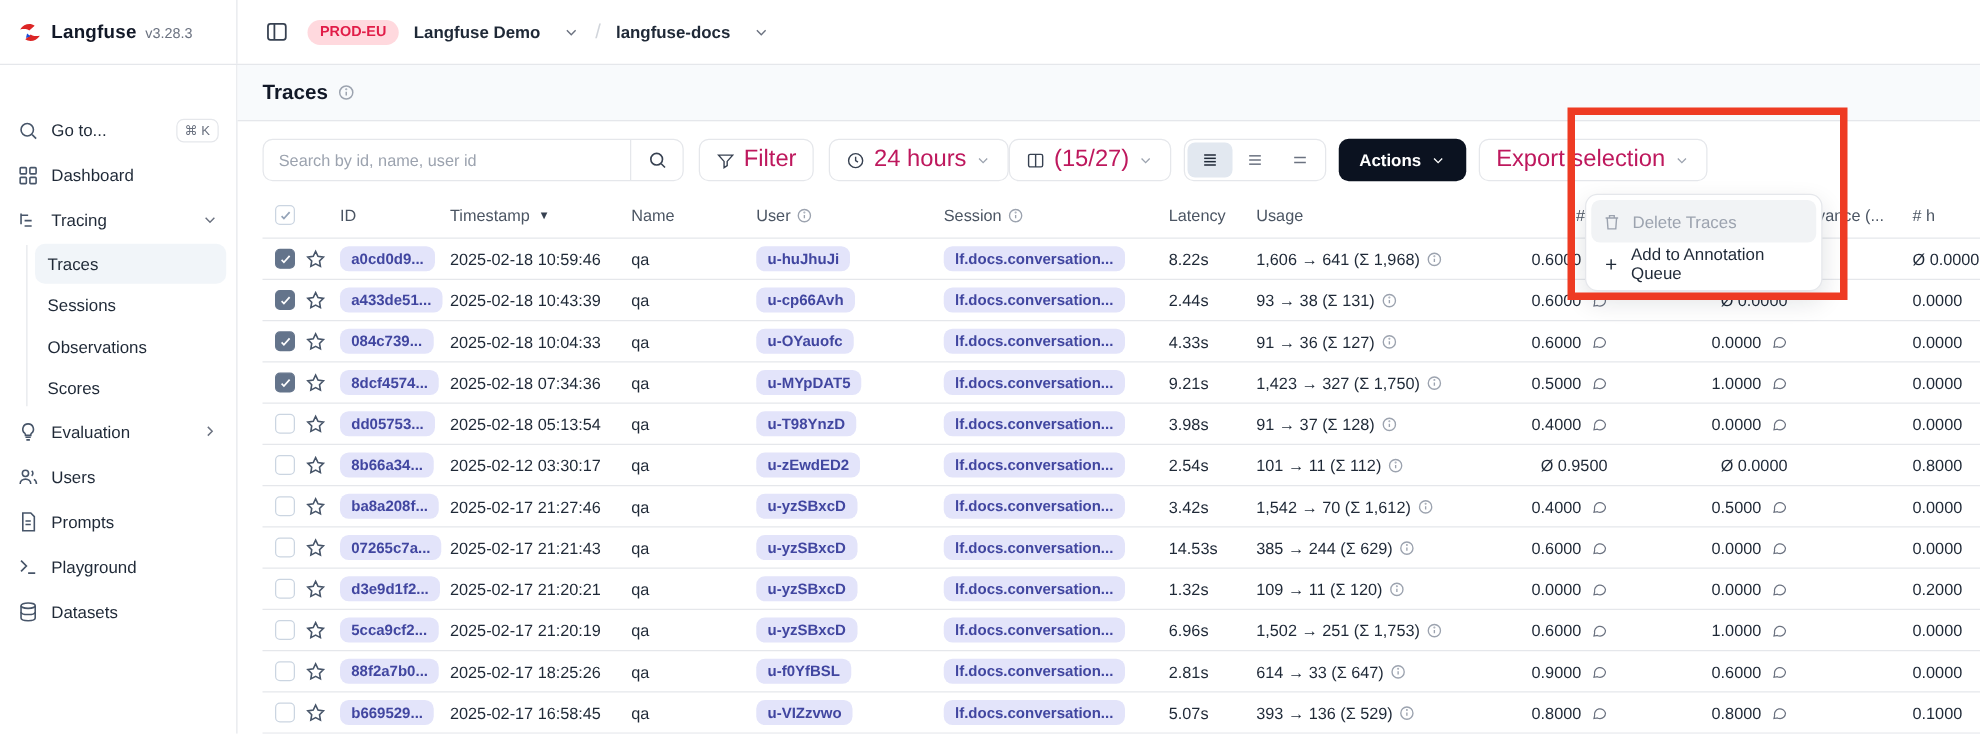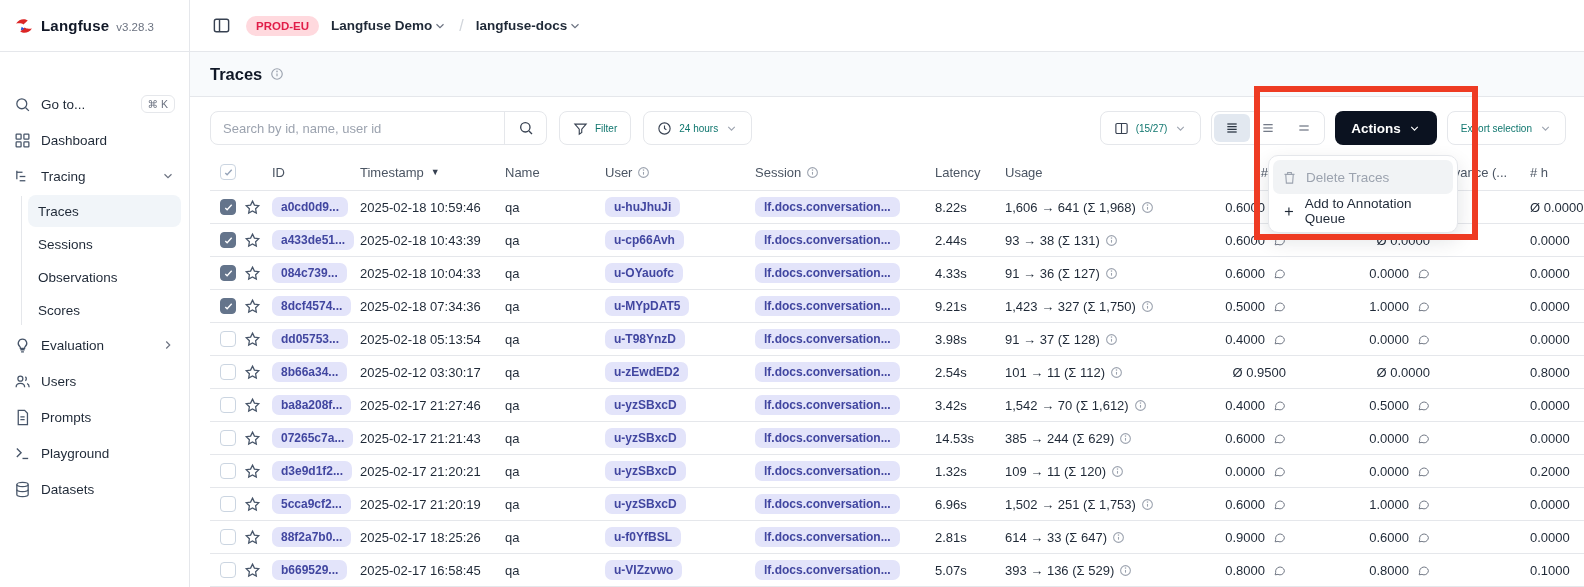--- a/index.html
+++ b/index.html
@@ -11,21 +11,21 @@
   .topbar { display:flex; height:52px; border-bottom:1px solid #e5e7eb; background:#fff; }
   .topbar-sidebar { width:190px; display:flex; align-items:center; gap:7px; padding:0 14px;
     border-right:1px solid #e5e7eb; }
   .logo-text { font-size:15px; font-weight:700; letter-spacing:.2px; }
   .version { font-size:11.5px; color:#6b7280; margin-top:2px; }
   .topbar-main { flex:1; display:flex; align-items:center; gap:12px; padding:0 18px; }
   .icon-btn { display:flex; align-items:center; justify-content:center; width:26px; height:26px;
     border-radius:6px; cursor:pointer; }
   .env-badge { background:#ffd9de; color:#e11d48; font-size:11.5px; font-weight:700;
     padding:4px 10px; border-radius:999px; }
-  .crumb { display:flex; align-items:flex-end; gap:1px; font-size:13.5px; font-weight:600; color:#1f2937; cursor:pointer; }
+  .crumb { display:flex; align-items:flex-end; gap:18px; font-size:13.5px; font-weight:600; color:#1f2937; cursor:pointer; }
   .crumb-sep { color:#d1d5db; font-size:16px; font-weight:400; }
 
   
   .shell { display:flex; height:535px; }
   .sidebar { width:190px; border-right:1px solid #e5e7eb; background:#fff; padding:8px; }
   .notice { background:#fefce8; border:1px solid #e8e5c8; border-radius:8px; padding:10px 10px;
     font-size:12px; color:#1f2937; }
   .notice u { text-decoration:underline; cursor:pointer; }
   .nav { margin-top:26px; display:flex; flex-direction:column; }
   .nav-item { display:flex; align-items:center; gap:10px; height:36px; padding:0 6px;
@@ -41,32 +41,32 @@
   .chev { color:#6b7280; }
 
   
   .main { flex:1; display:flex; flex-direction:column; min-width:0; }
   .page-header { height:53px; background:#f8fafc; border-bottom:1px solid #e5e7eb;
     display:flex; align-items:center; gap:8px; padding:0 20px; }
   .page-title { font-size:16.5px; font-weight:700; color:#111827; }
   .content { flex:1; padding:14px 0 0 20px; overflow:visible; }
 
   
-  .toolbar { display:flex; align-items:center; justify-content:space-between; padding-right:18px; }
+  .toolbar { display:flex; align-items:center; padding-right:18px; }
   .tb-left { display:flex; align-items:center; gap:12px; }
   .tb-right { display:flex; align-items:center; gap:10px; }
   .searchbox { display:flex; align-items:center; width:337px; height:34px;
     border:1px solid #e5e7eb; border-radius:8px; background:#fff; overflow:hidden; }
   .searchbox input { flex:1; border:none; outline:none; font-size:13px; padding:0 12px;
     color:#111827; font-family:"Liberation Sans",sans-serif; }
   .searchbox input::placeholder { color:#9ca3af; }
   .search-seg { width:42px; height:100%; display:flex; align-items:center; justify-content:center;
     border-left:1px solid #e5e7eb; cursor:pointer; }
   .btn { display:flex; align-items:center; gap:7px; height:34px; padding:0 13px;
-    border:1px solid #e5e7eb; border-radius:8px; background:#fff; font-size:10px; color:#0f766e;
+    border:1px solid #e5e7eb; border-radius:8px; background:#fff; font-size:19px; color:#be185d;
     cursor:pointer; white-space:nowrap; }
   .density { display:flex; align-items:center; height:34px; border:1px solid #e5e7eb;
     border-radius:8px; background:#fff; padding:2px; }
   .density .d-btn { width:36px; height:28px; display:flex; align-items:center; justify-content:center;
     border-radius:6px; cursor:pointer; }
   .density .d-btn.active { background:#e2e8f0; }
   .btn-dark { display:flex; align-items:center; gap:7px; height:34px; padding:0 16px;
     border-radius:8px; background:#0b1220; color:#fff; font-size:13.5px; font-weight:600;
     border:none; cursor:pointer; }
 

